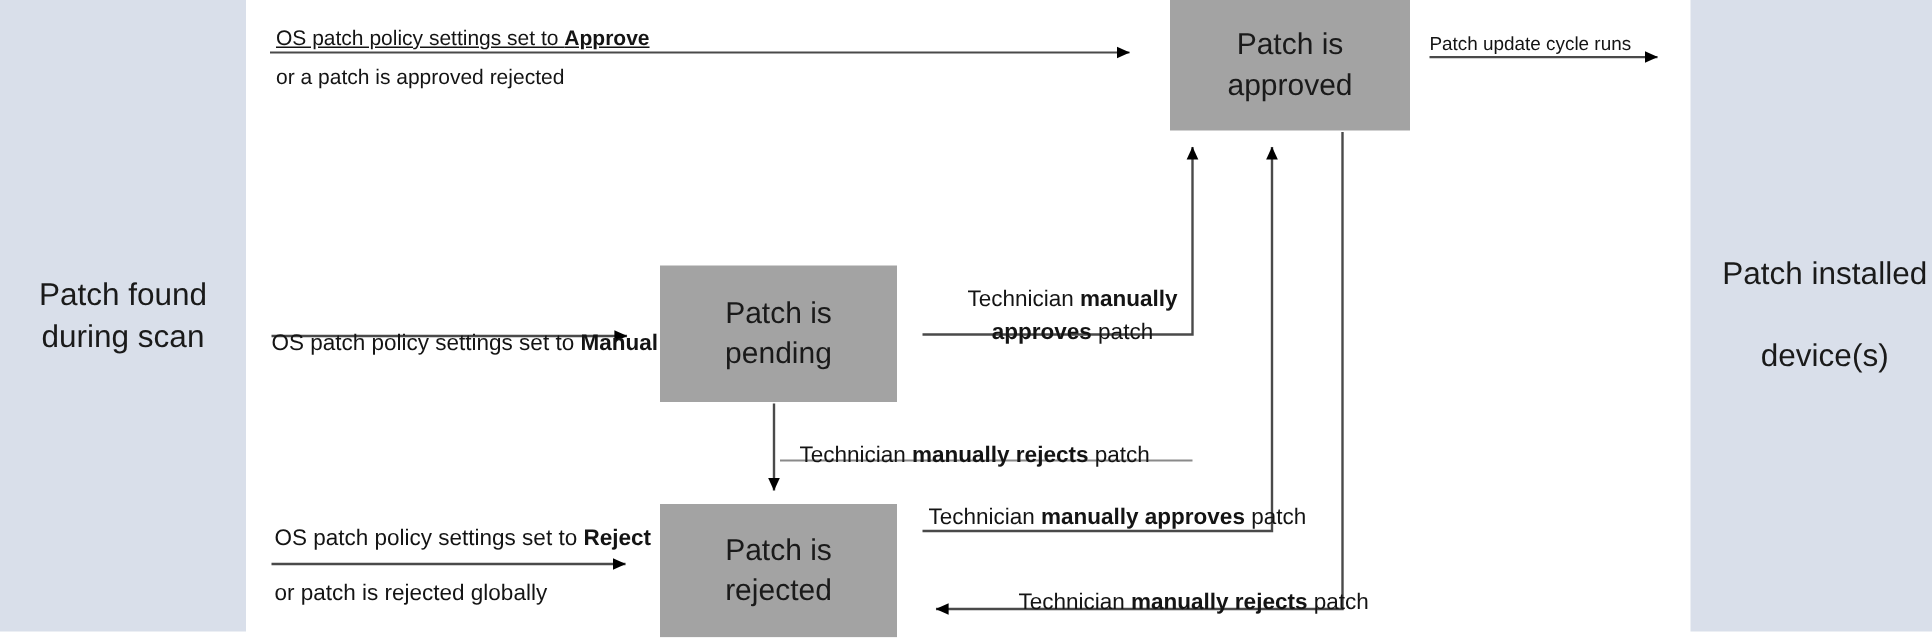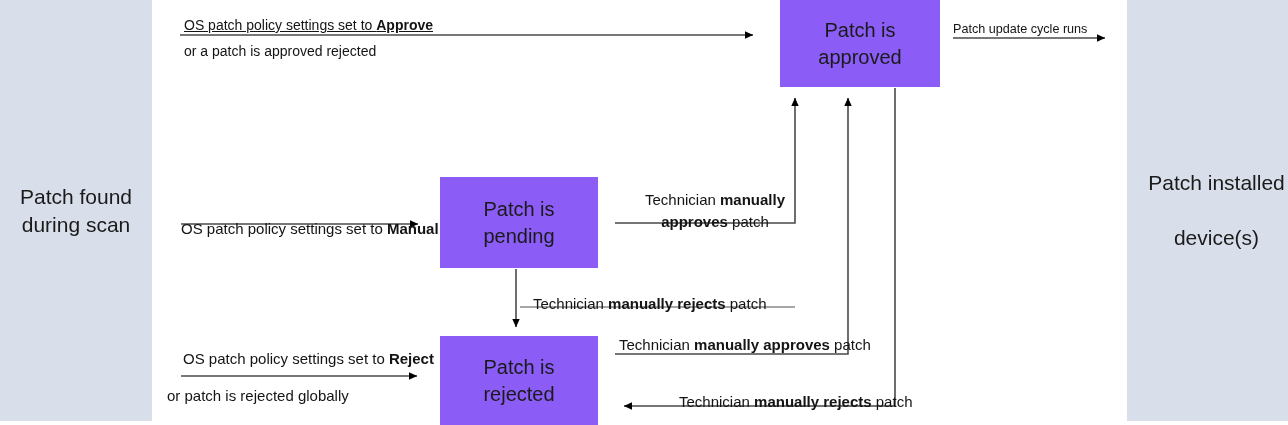--- a/index.html
+++ b/index.html
@@ -24,29 +24,29 @@
     display: flex;
     align-items: center;
     justify-content: center;
     text-align: center;
     color: #1a1a1a;
     font-size: 21px;
     line-height: 1.32;
   }
   .panel-left {
     left: 0; top: 0;
-    width: 152px; height: 421px;
+    width: 164px; height: 421px;
   }
   .panel-right {
     left: 1127px; top: 0;
     width: 179px; height: 421px;
   }
   .node {
     position: absolute;
-    background: #8b5cf6;
+    background: #a3a3a3;
     display: flex;
     align-items: center;
     justify-content: center;
     text-align: center;
     color: #1a1a1a;
     font-size: 20px;
     line-height: 1.35;
   }
   .node-approved {
     left: 780px; top: 0;
@@ -71,21 +71,21 @@
     color: #141414;
     font-size: 15px;
     line-height: 1.45;
     white-space: nowrap;
   }
   .edge-label b { font-weight: 700; }
   .lbl-approve-1 { left: 184px; top: 15px; font-size: 14px; text-decoration: underline; }
   .lbl-approve-2 { left: 184px; top: 41px; font-size: 14px; }
   .lbl-manual    { left: 181px; top: 218px; }
   .lbl-reject-1  { left: 183px; top: 348px; }
-  .lbl-reject-2  { left: 167px; top: 385px; }
+  .lbl-reject-2  { left: 183px; top: 385px; }
   .lbl-tech-appr-top { left: 639px; top: 189px; text-align: center; white-space: normal; width: 152px; }
   .lbl-tech-rej-mid  { left: 533px; top: 293px; }
   .lbl-tech-appr-mid { left: 619px; top: 334px; }
   .lbl-tech-rej-bot  { left: 679px; top: 391px; }
   .lbl-cycle         { left: 953px; top: 20px; font-size: 12.6px; }
 </style>
 </head>
 <body>
 
 <div id="canvas">

